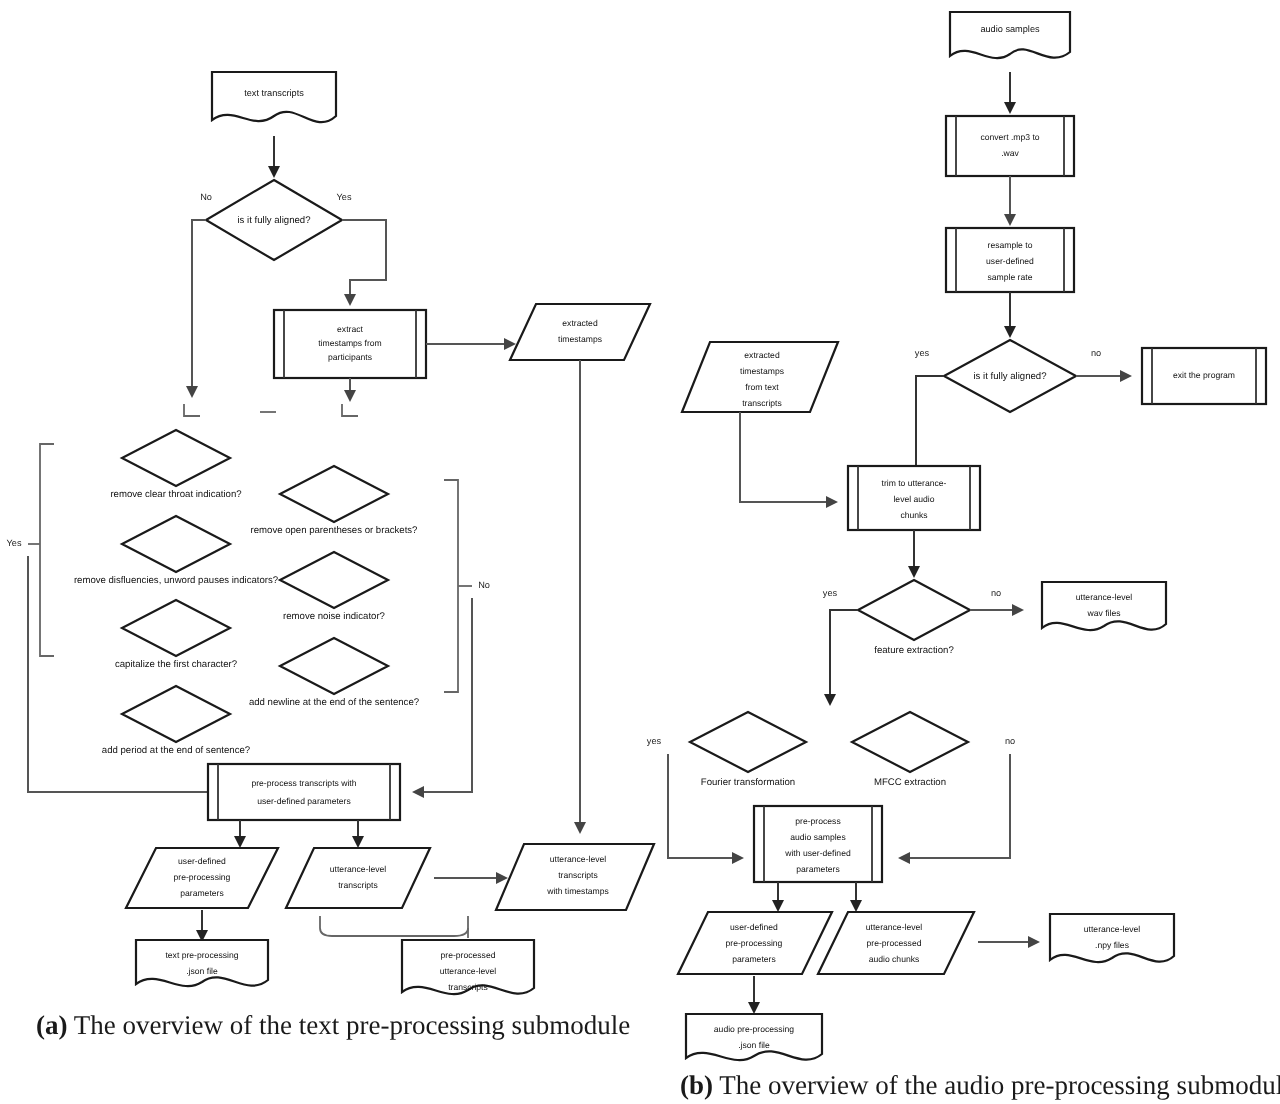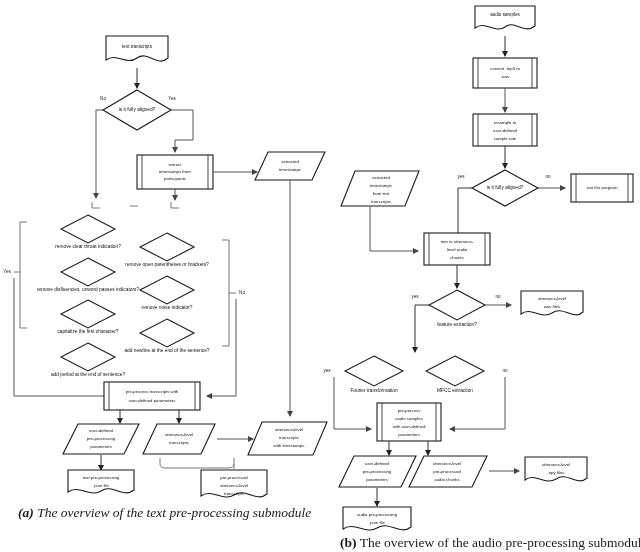--- a/index.html
+++ b/index.html
@@ -11,21 +11,21 @@
   .edge{stroke:#555555;stroke-width:1;fill:none;}
   .edge-dark{stroke:#333333;stroke-width:1;fill:none;}
   .bracket{stroke:#666666;stroke-width:0.9;fill:none;}
   text{fill:#111111;font-family:"Liberation Sans",sans-serif;}
   .lbl{font-size:4.6px;text-anchor:middle;dominant-baseline:middle;}
   .lbl-sm{font-size:4.3px;text-anchor:middle;dominant-baseline:middle;}
   .edge-lbl{font-size:4.6px;text-anchor:middle;dominant-baseline:middle;fill:#222;}
   .diamond-lbl{font-size:4.8px;text-anchor:middle;dominant-baseline:middle;fill:#111;}
   .caption{position:absolute;font-family:"Liberation Serif",serif;font-size:13.5px;color:#1a1a1a;white-space:nowrap;}
   .caption b{font-weight:bold;}
-  #cap-a{left:18px;top:505px;font-style:italic;}
+  #cap-a{left:18px;top:505px;}
   #cap-b{left:340px;top:535px;}
 </style>
 </head>
 <body>
 
 <div id="stage">
 
   <svg class="flow" viewBox="0 0 640 552">
     <defs>
       <marker id="arw" markerWidth="6" markerHeight="6" refX="5" refY="3" orient="auto">

